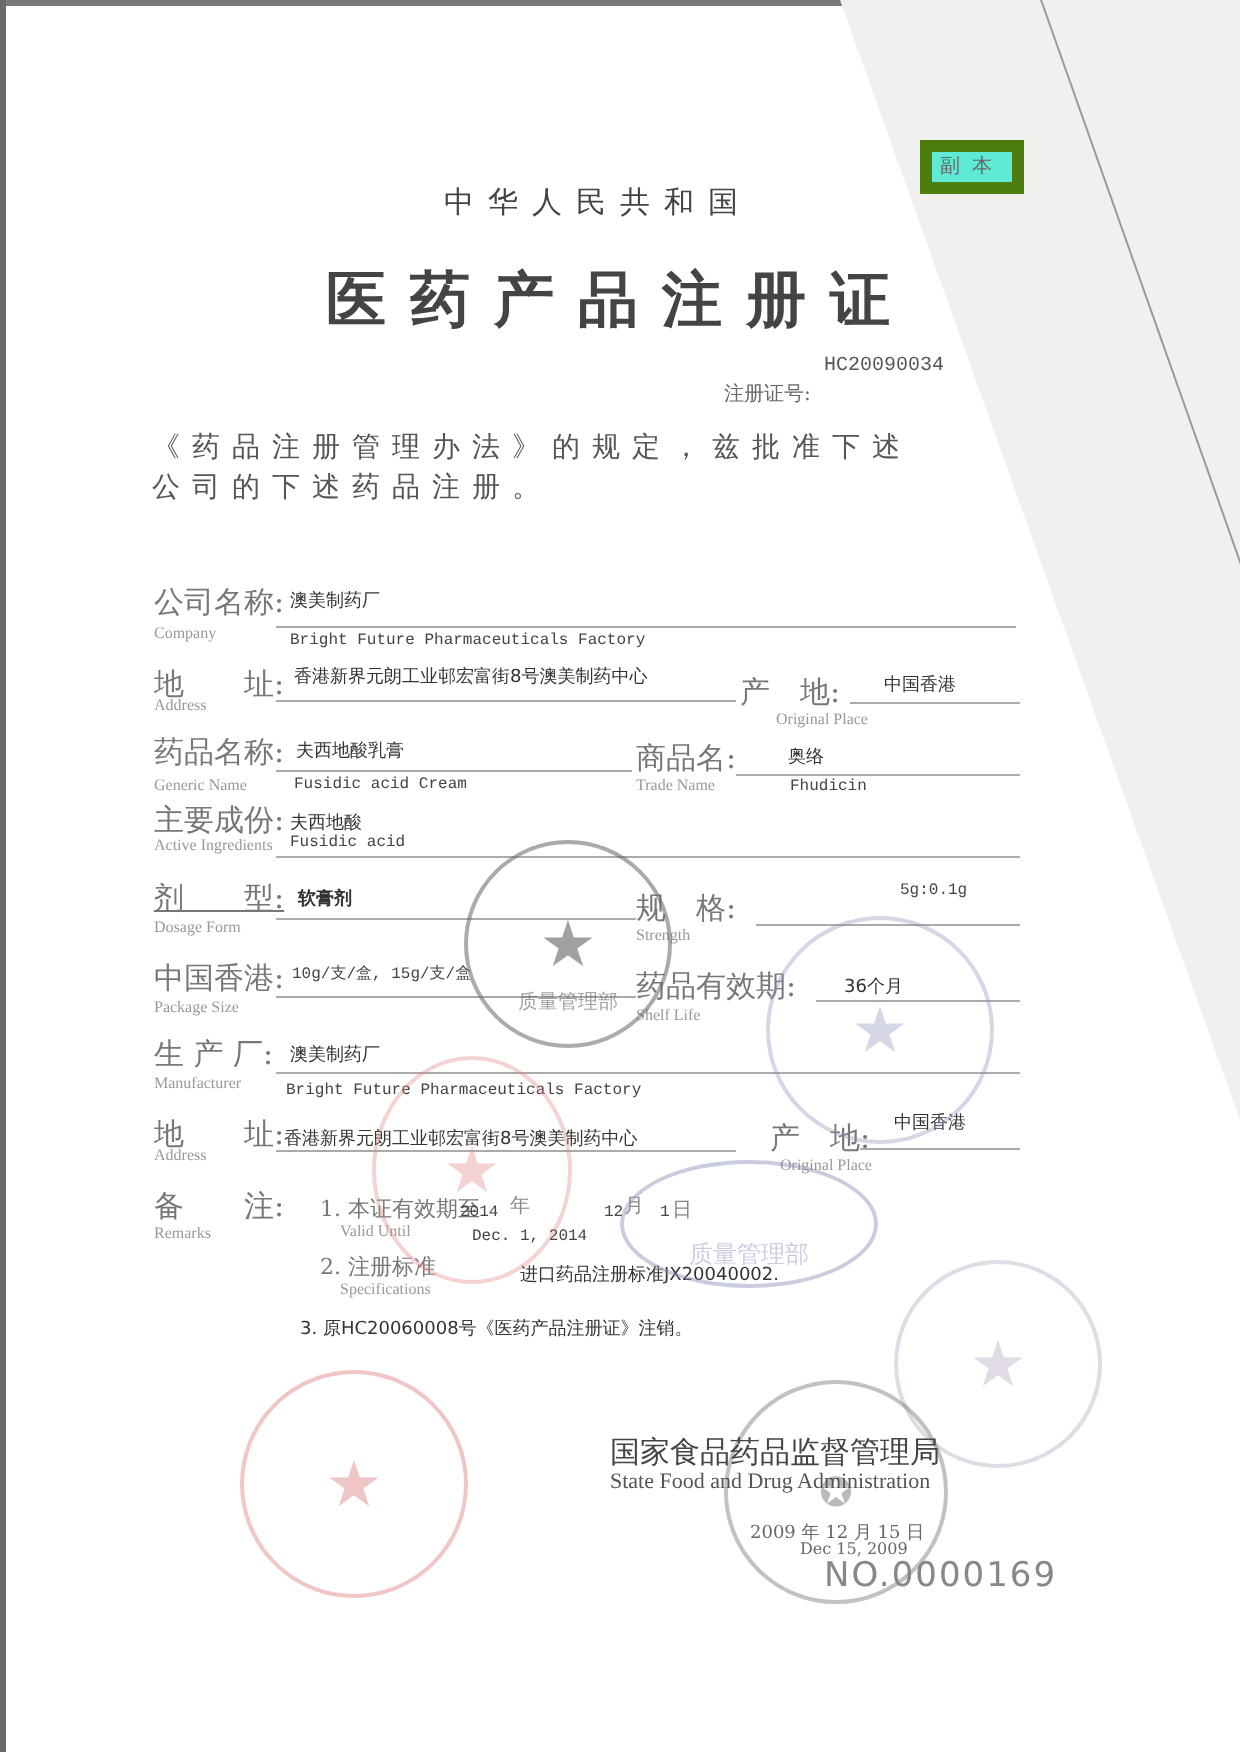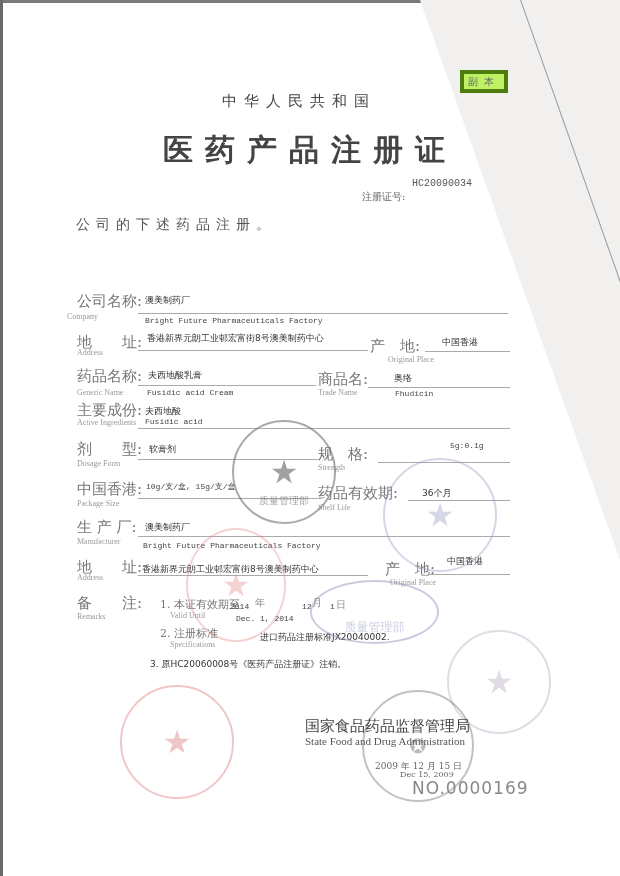--- a/index.html
+++ b/index.html
@@ -15,23 +15,23 @@
     position:absolute; right:0; top:0; width:0; height:0;
     border-top:560px solid #f1f0ee;
     border-left:200px solid transparent;
   }
   .fold-line {
     position:absolute; left:520px; top:0; width:1px; height:600px;
     background:#9a9a9a; transform-origin:top left; transform:rotate(-19.5deg);
   }
   .abs { position:absolute; white-space:nowrap; }
   .copy-box {
-    left:460px; top:70px; width:40px; height:15px; border:4px solid #4d7c0f;
+    left:460px; top:70px; width:40px; height:15px; border:6px solid #4d7c0f;
     font-size:10px; color:#666; text-align:center; line-height:15px; letter-spacing:6px;
-    background:#bef264;
+    background:#5eead4;
   }
   .country { left:222px; top:92px; font-size:15px; letter-spacing:7px; color:#444; }
   .doc-title { left:163px; top:130px; font-size:30px; letter-spacing:12px; color:#444; font-weight:bold; }
   .reg-no { left:412px; top:178px; font-size:10px; font-family:"Liberation Mono", monospace; color:#555; }
   .reg-label { left:362px; top:190px; font-size:10px; color:#666; }
   .intro { left:76px; top:214px; font-size:14px; line-height:20px; letter-spacing:6px; color:#555; white-space:normal; width:440px; }
   .intro .indent { padding-left:48px; }
 
   .lbl-cn { font-size:15px; color:#777; letter-spacing:0; }
   .lbl-en { font-size:8px; color:#999; font-family:"Liberation Serif", serif; }
@@ -63,27 +63,28 @@
 <div class="fold-tri"></div>
 <div class="fold-line"></div>
 
 <div class="abs copy-box">副本</div>
 <div class="abs country">中华人民共和国</div>
 <div class="abs doc-title">医药产品注册证</div>
 <div class="abs reg-no">HC20090034</div>
 <div class="abs reg-label">注册证号:</div>
 
 <div class="abs intro">
+  <div>《药品注册管理办法》的规定，兹批准下述</div>
   <div>公司的下述药品注册。</div>
 </div>
 
 <div class="abs lbl-cn" style="left:77px;top:292px;">公司名称:</div>
 <div class="abs val-cn" style="left:145px;top:294px;">澳美制药厂</div>
 <div class="rule" style="left:138px;top:313px;width:370px;"></div>
-<div class="abs lbl-en" style="left:67px;top:312px;">Company</div>
+<div class="abs lbl-en" style="left:77px;top:312px;">Company</div>
 <div class="abs val-en" style="left:145px;top:316px;">Bright Future Pharmaceuticals Factory</div>
 
 <div class="abs lbl-cn" style="left:77px;top:333px;">地　　址:</div>
 <div class="abs val-cn" style="left:147px;top:332px;">香港新界元朗工业邨宏富街8号澳美制药中心</div>
 <div class="rule" style="left:138px;top:350px;width:230px;"></div>
 <div class="abs lbl-en" style="left:77px;top:348px;">Address</div>
 <div class="abs lbl-cn" style="left:370px;top:337px;">产　地:</div>
 <div class="abs val-cn" style="left:442px;top:336px;">中国香港</div>
 <div class="rule" style="left:425px;top:351px;width:85px;"></div>
 <div class="abs lbl-en" style="left:388px;top:355px;">Original Place</div>
@@ -98,22 +99,22 @@
 <div class="rule" style="left:368px;top:387px;width:142px;"></div>
 <div class="abs lbl-en" style="left:318px;top:388px;">Trade Name</div>
 <div class="abs val-en" style="left:395px;top:389px;">Fhudicin</div>
 
 <div class="abs lbl-cn" style="left:77px;top:401px;">主要成份:</div>
 <div class="abs val-cn" style="left:145px;top:405px;">夫西地酸</div>
 <div class="abs lbl-en" style="left:77px;top:418px;">Active Ingredients</div>
 <div class="abs val-en" style="left:145px;top:417px;">Fusidic acid</div>
 <div class="rule" style="left:138px;top:428px;width:372px;"></div>
 
-<div class="abs lbl-cn" style="left:77px;top:440px;">剂　　型:</div>
-<div class="abs val-cn" style="left:149px;top:443px;">软膏剂</div>
+<div class="abs lbl-cn" style="left:77px;top:440px;text-decoration:underline;">剂　　型:</div>
+<div class="abs val-cn" style="left:149px;top:443px;font-weight:bold;">软膏剂</div>
 <div class="rule" style="left:138px;top:459px;width:180px;"></div>
 <div class="abs lbl-en" style="left:77px;top:459px;">Dosage Form</div>
 <div class="abs lbl-cn" style="left:318px;top:445px;">规　格:</div>
 <div class="abs val-en" style="left:450px;top:441px;">5g:0.1g</div>
 <div class="rule" style="left:378px;top:462px;width:132px;"></div>
 <div class="abs lbl-en" style="left:318px;top:463px;">Strength</div>
 
 <div class="abs lbl-cn" style="left:77px;top:480px;">中国香港:</div>
 <div class="abs val-en" style="left:146px;top:481px;">10g/支/盒, 15g/支/盒</div>
 <div class="rule" style="left:138px;top:498px;width:180px;"></div>

